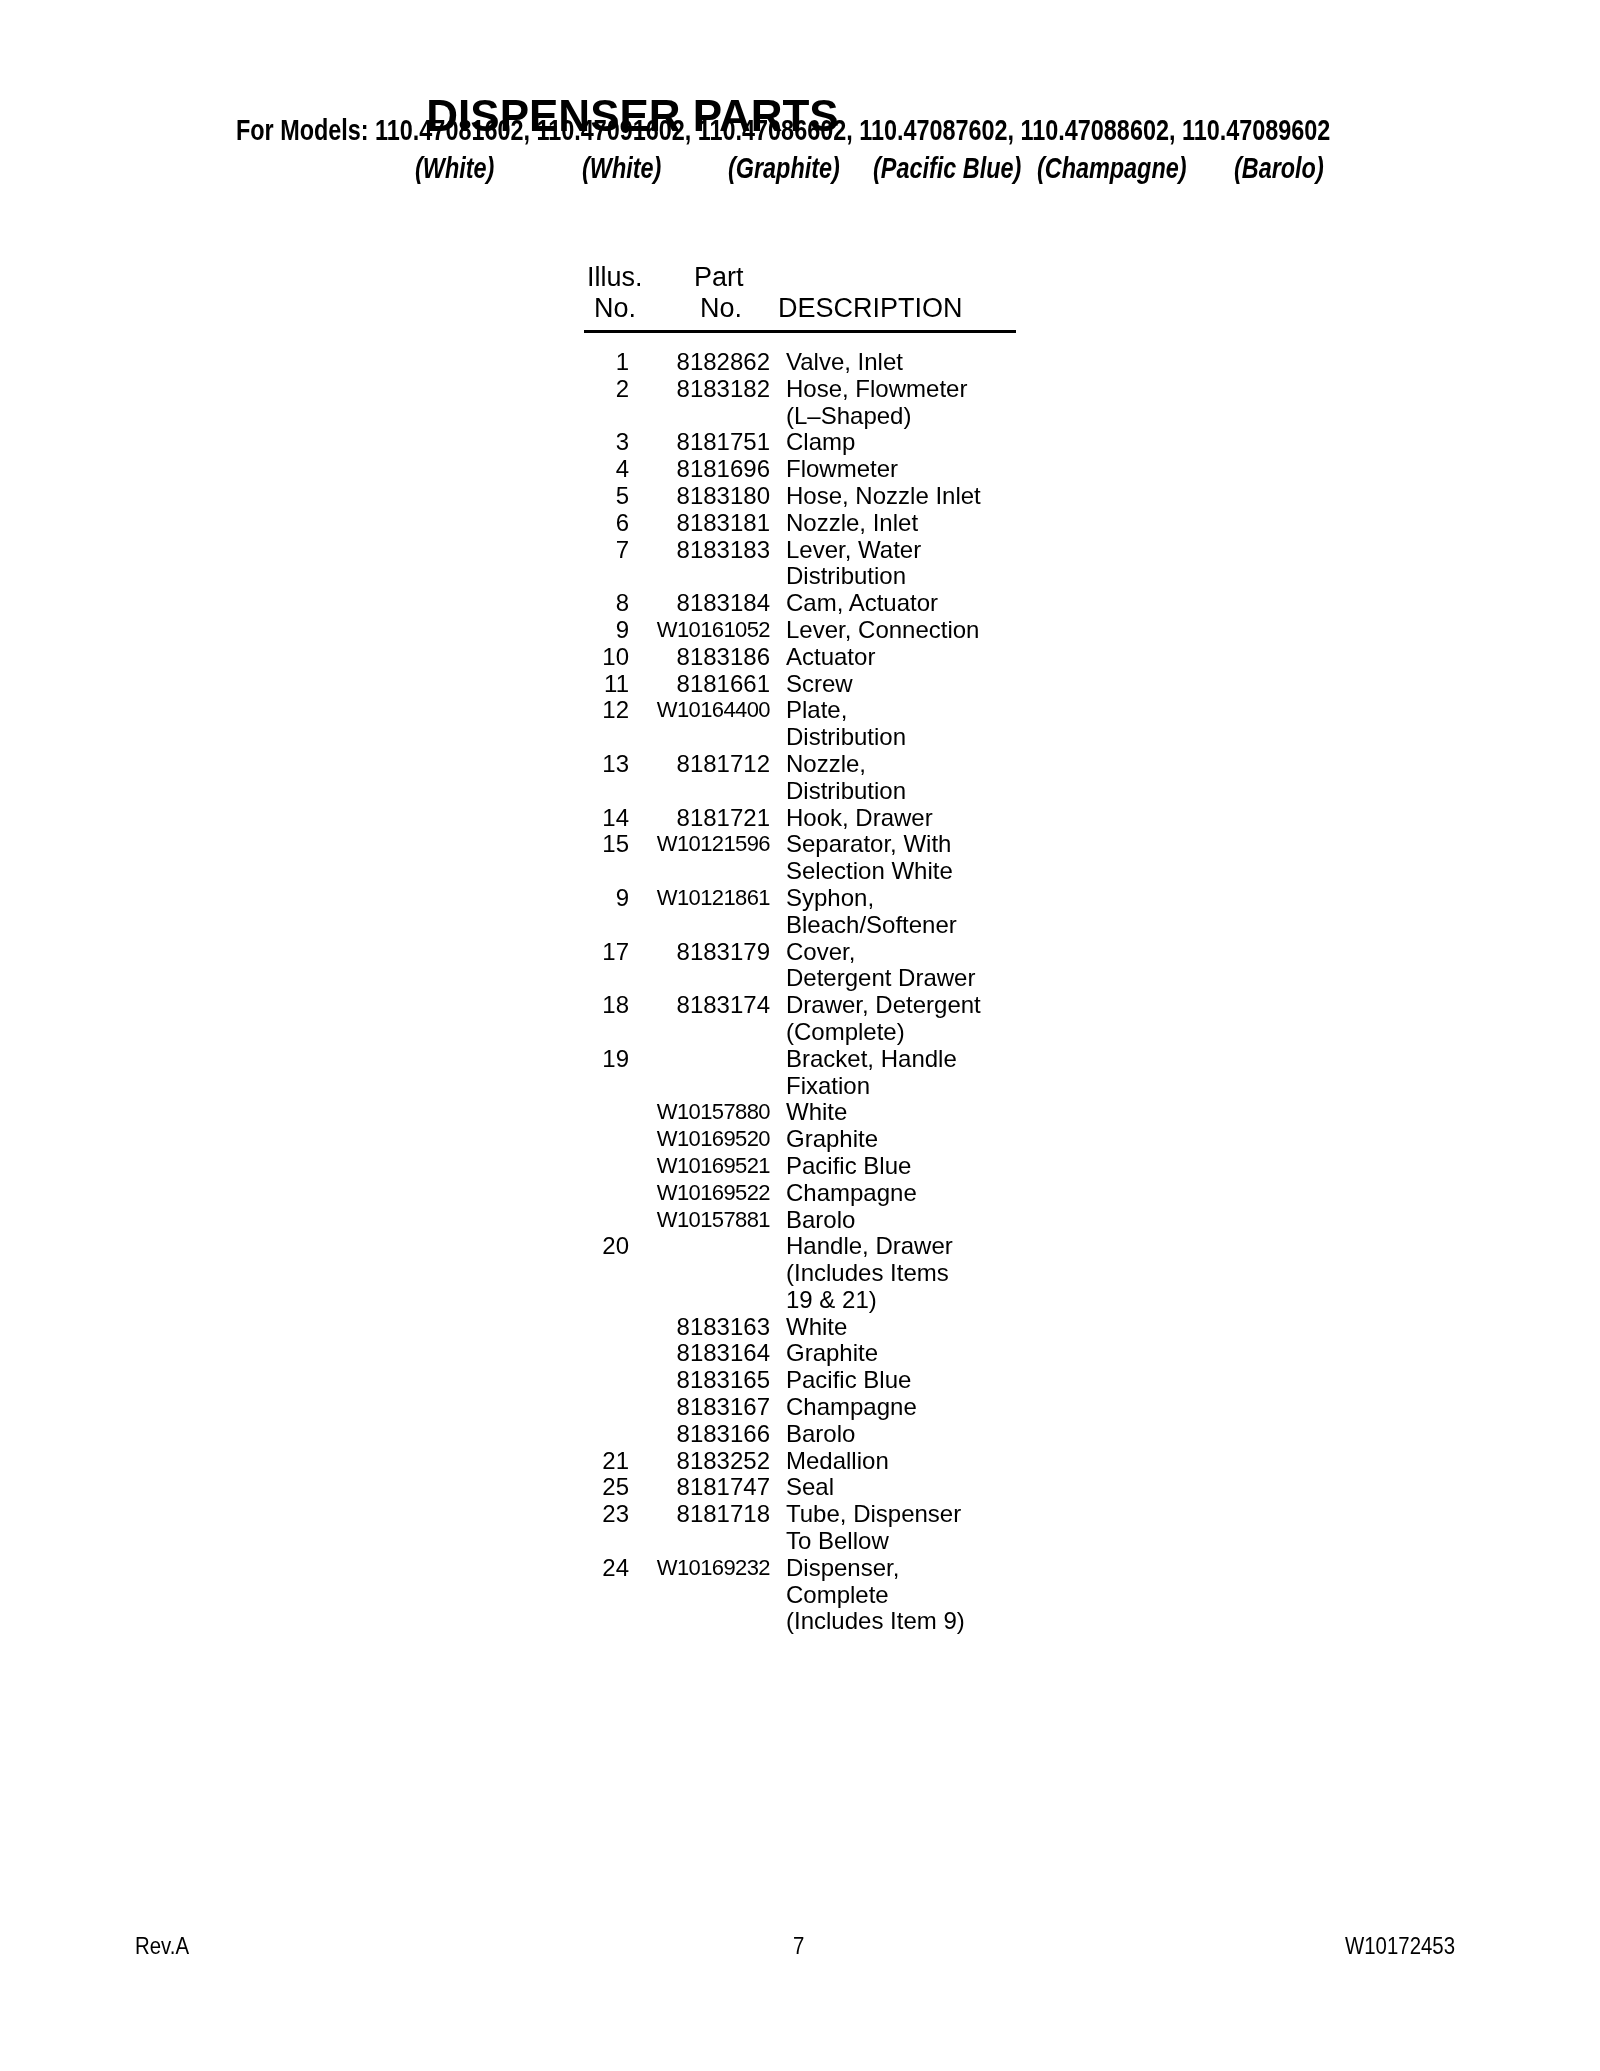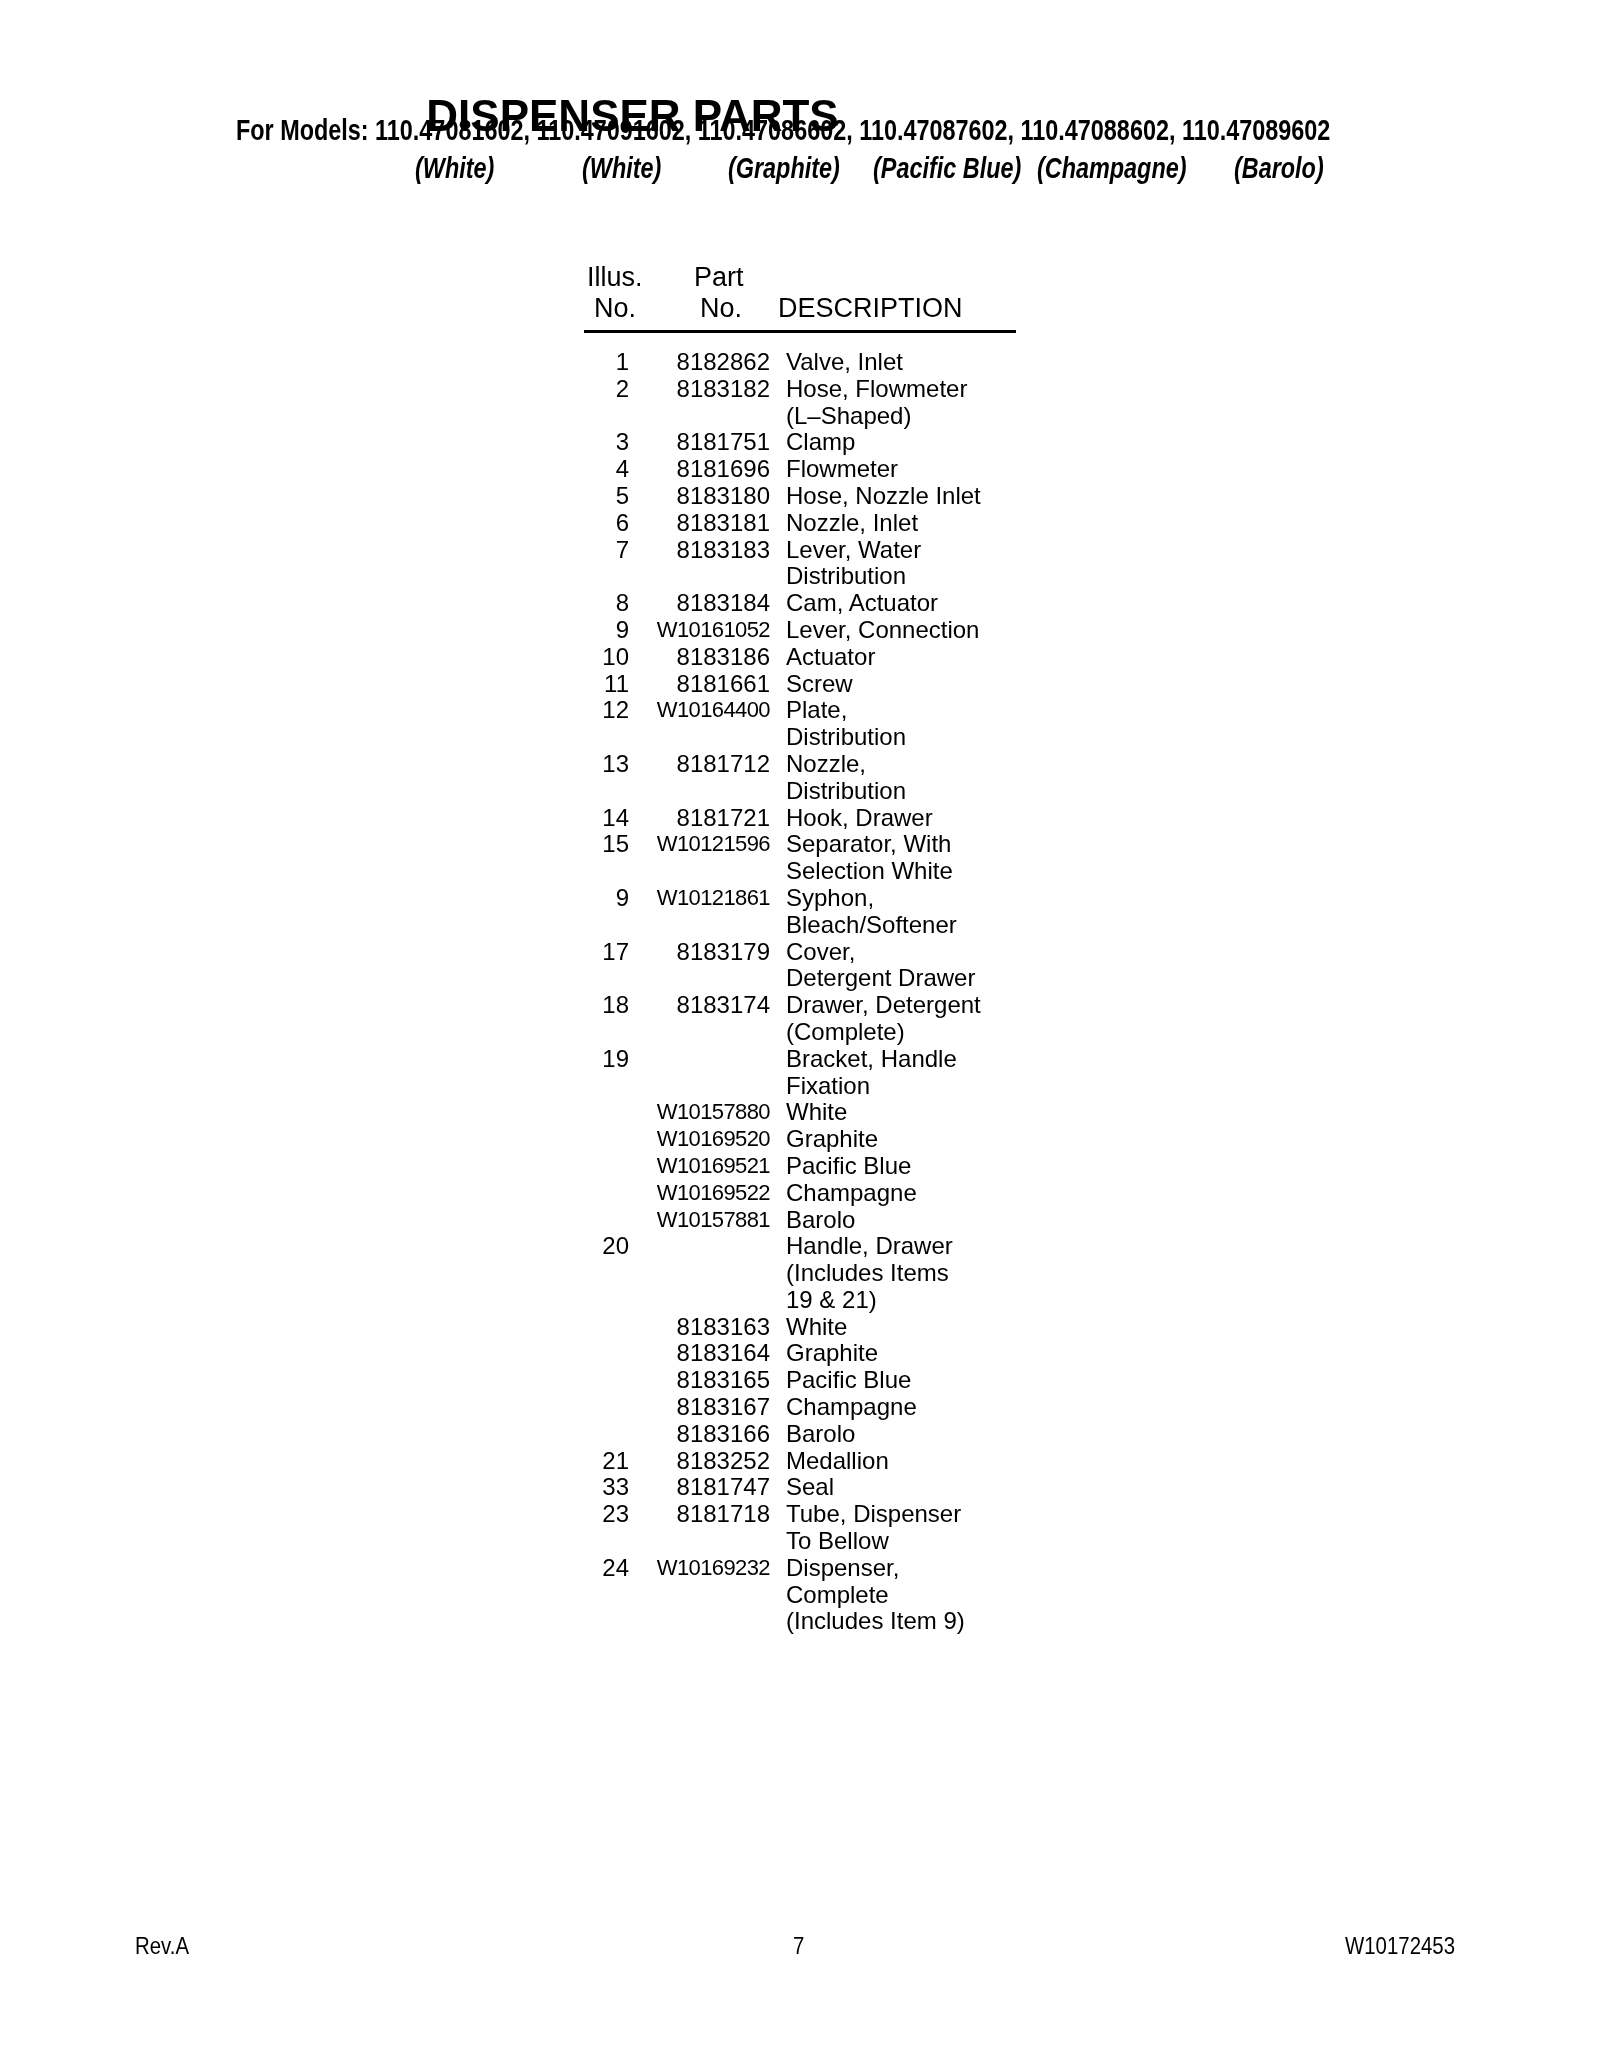--- a/index.html
+++ b/index.html
@@ -280,21 +280,21 @@
         </span>
       </div>
       <div class="row">
         <span class="c-illus">21</span>
         <span class="c-part">8183252</span>
         <span class="c-desc">
           <span class="desc-line">Medallion</span>
         </span>
       </div>
       <div class="row">
-        <span class="c-illus">33</span>
+        <span class="c-illus">25</span>
         <span class="c-part">8181747</span>
         <span class="c-desc">
           <span class="desc-line">Seal</span>
         </span>
       </div>
       <div class="row">
         <span class="c-illus">23</span>
         <span class="c-part">8181718</span>
         <span class="c-desc">
           <span class="desc-line">Tube, Dispenser</span>

